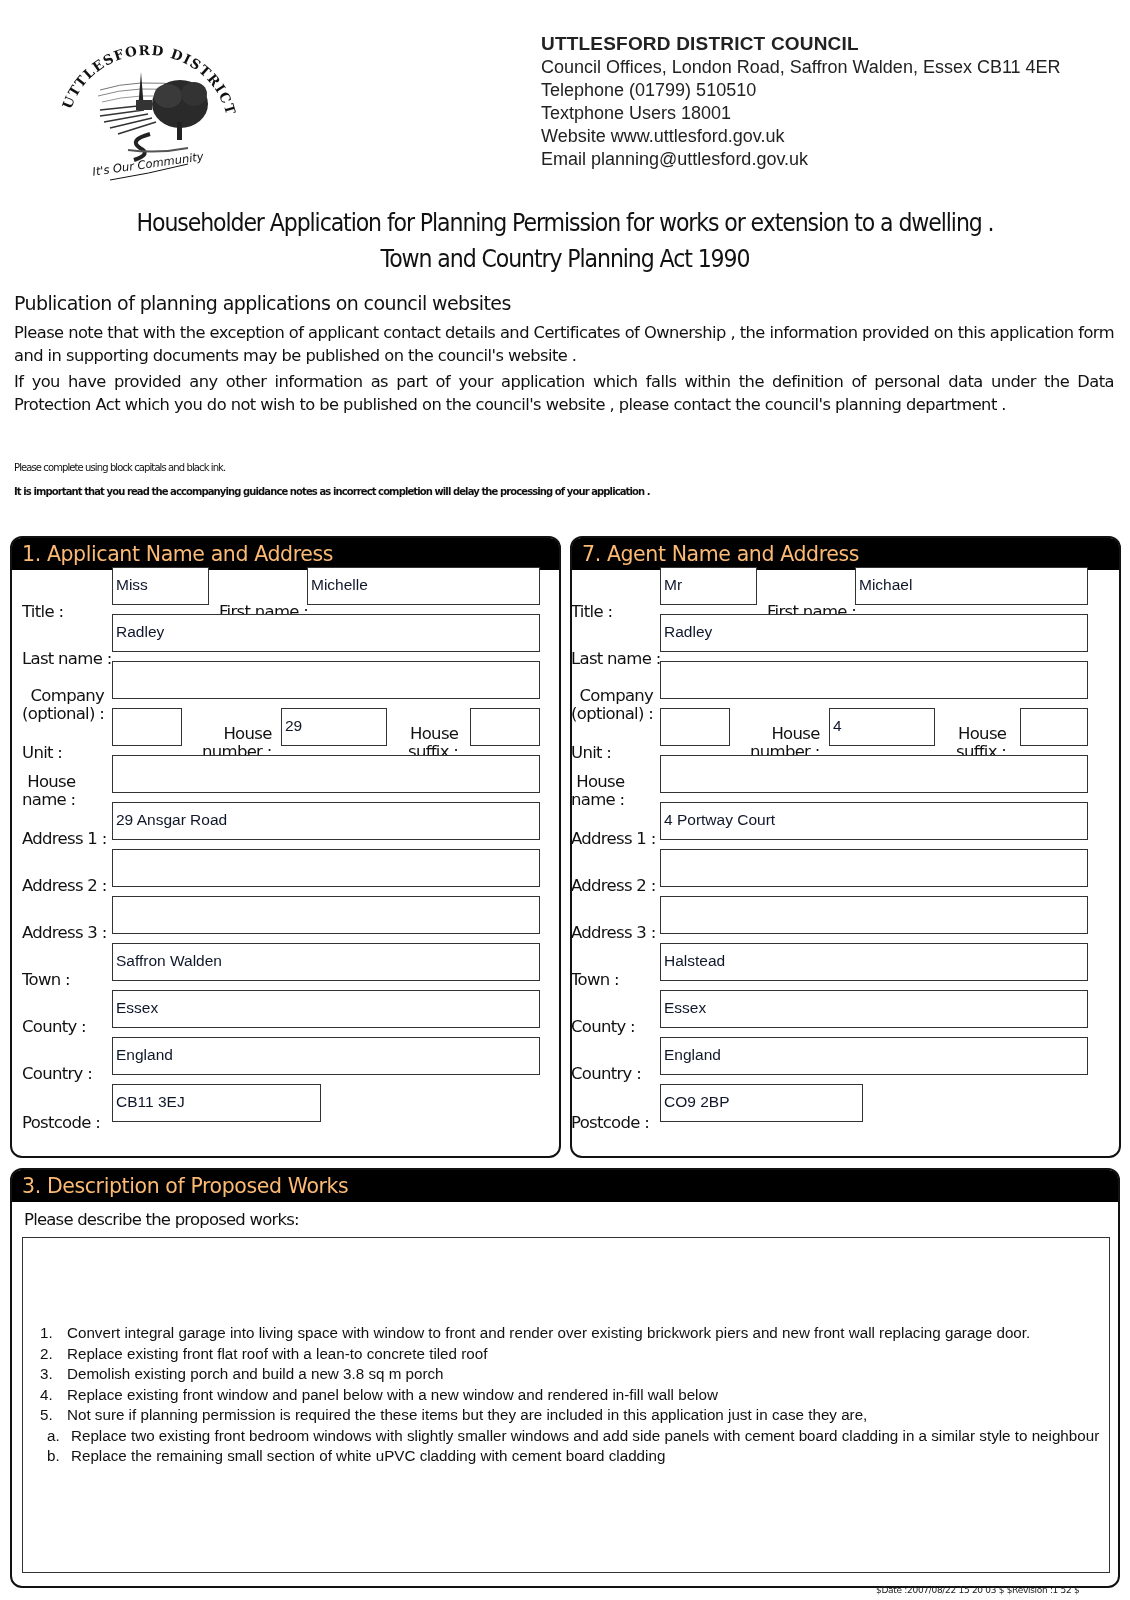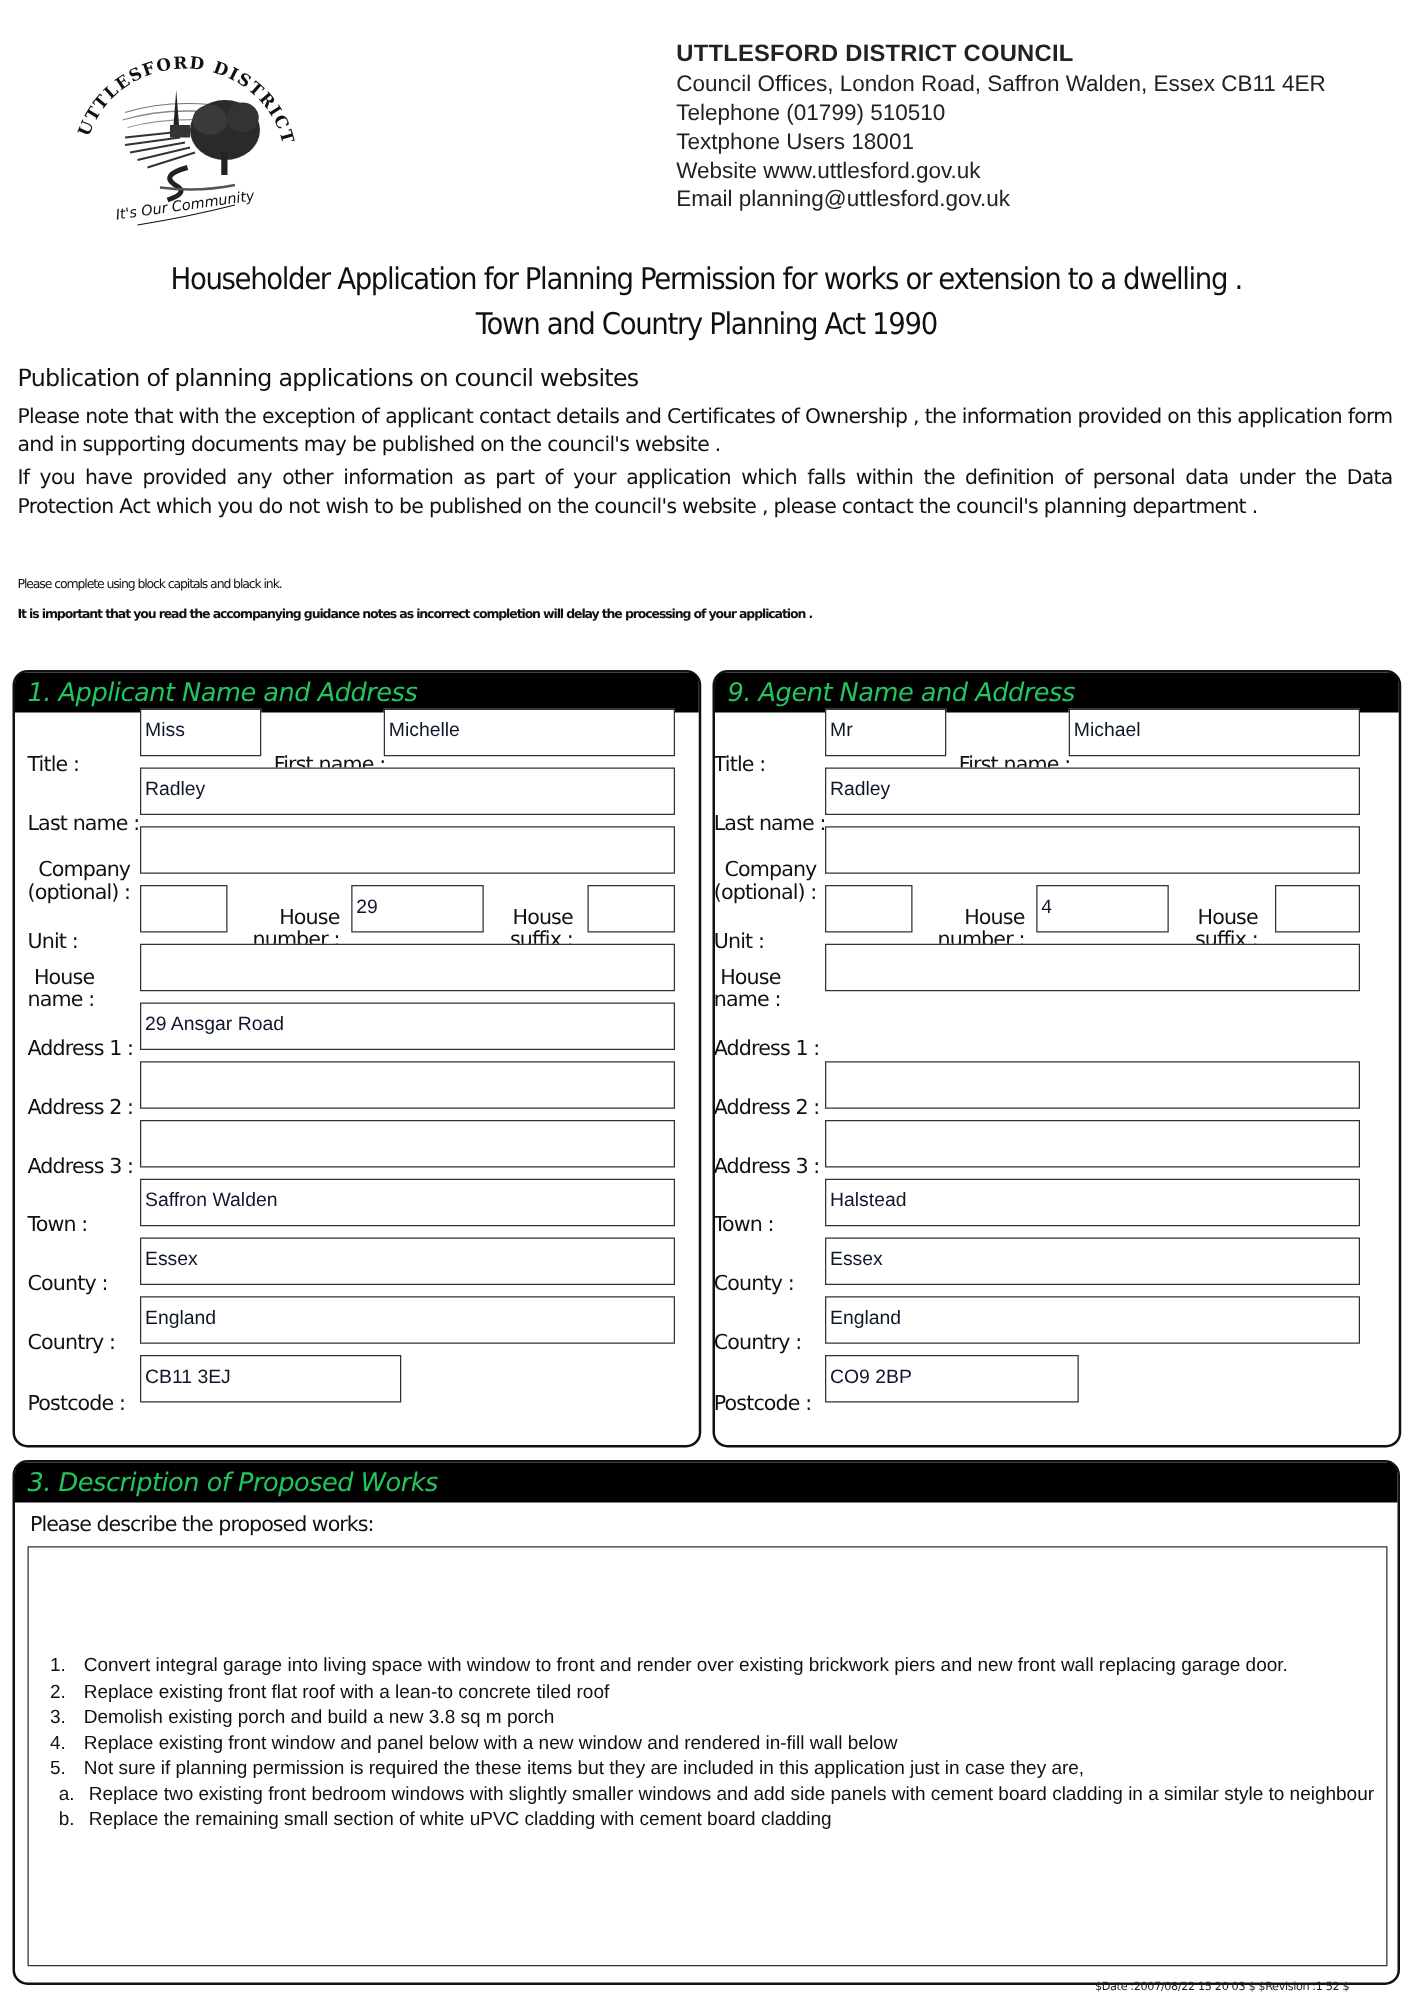--- a/index.html
+++ b/index.html
@@ -19,21 +19,21 @@
   .pub-heading { position: absolute; left: 14px; top: 292px; font-size: 19px; letter-spacing: -0.6px; color: #111; }
   .para { position: absolute; left: 14px; width: 1100px; font-size: 16.3px; line-height: 22.5px; letter-spacing: -0.55px; text-align: justify; color: #111; }
   .para.p1 { top: 322px; }
   .para.p2 { top: 371px; }
   .small { position: absolute; left: 14px; font-size: 10px; letter-spacing: -0.9px; color: #111; }
   .small.s1 { top: 462px; }
   .small.s2 { top: 486px; font-weight: bold; }
 
   
   .panel { position: absolute; border: 2px solid #111; border-radius: 12px; }
-  .panel-head { position: absolute; left: 0; top: 0; right: 0; height: 32px; background: #000; color: #22c55e; border-radius: 9px 9px 0 0; font-size: 20.5px; letter-spacing: -0.4px; padding-left: 10px; line-height: 33px; font-style: italic; }
+  .panel-head { position: absolute; left: 0; top: 0; right: 0; height: 32px; background: #000; color: #fdba74; border-radius: 9px 9px 0 0; font-size: 20.5px; letter-spacing: -0.4px; padding-left: 10px; line-height: 33px; }
   .p-app { left: 10px; top: 536px; width: 551px; height: 622px; }
   .p-agent { left: 570px; top: 536px; width: 551px; height: 622px; }
   .p-desc { left: 10px; top: 1168px; width: 1110px; height: 420px; }
 
   .lbl { position: absolute; font-size: 16.5px; letter-spacing: -0.7px; color: #111; line-height: 19px; margin-top: 16px; }
   .lbl.two { line-height: 18px; text-align: right; }
   .box { position: absolute; border: 1.5px solid #333; height: 38px; font-family: "Liberation Sans", sans-serif; font-size: 15.5px; line-height: 34px; padding-left: 3px; color: #0f172a; background: #fff; }
 
   .desc-label { position: absolute; left: 12px; top: 40px; font-size: 16.5px; letter-spacing: -0.8px; }
   .desc-box { position: absolute; left: 10px; top: 67px; width: 1088px; height: 336px; border: 1.5px solid #333; font-family: "Liberation Sans", sans-serif; font-size: 15.2px; color: #111; }
@@ -140,21 +140,21 @@
   <div class="box" style="left:100px;top:405px;width:428px">Saffron Walden</div>
   <div class="lbl" style="left:10px;top:463px">County :</div>
   <div class="box" style="left:100px;top:452px;width:428px">Essex</div>
   <div class="lbl" style="left:10px;top:510px">Country :</div>
   <div class="box" style="left:100px;top:499px;width:428px">England</div>
   <div class="lbl" style="left:10px;top:559px">Postcode :</div>
   <div class="box" style="left:100px;top:546px;width:209px">CB11 3EJ</div>
 </div>
 
 <div class="panel p-agent">
-  <div class="panel-head">9. Agent Name and Address</div>
+  <div class="panel-head">7. Agent Name and Address</div>
 
   <div class="lbl" style="left:-1px;top:48px">Title :</div>
   <div class="box" style="left:88px;top:29px;width:97px">Mr</div>
   <div class="lbl" style="left:195px;top:48px">First name :</div>
   <div class="box" style="left:283px;top:29px;width:233px">Michael</div>
 
   <div class="lbl" style="left:-1px;top:95px">Last name :</div>
   <div class="box" style="left:88px;top:76px;width:428px">Radley</div>
 
   <div class="lbl two" style="left:-1px;top:133px">
@@ -176,20 +176,21 @@
   </div>
   <div class="box" style="left:448px;top:170px;width:68px"></div>
 
   <div class="lbl two" style="left:-1px;top:219px">
     <div>House</div>
     <div>name :</div>
   </div>
   <div class="box" style="left:88px;top:217px;width:428px"></div>
 
   <div class="lbl" style="left:-1px;top:275px">Address 1 :</div>
+  <div class="box" style="left:88px;top:264px;width:428px">4 Portway Court</div>
   <div class="lbl" style="left:-1px;top:322px">Address 2 :</div>
   <div class="box" style="left:88px;top:311px;width:428px"></div>
   <div class="lbl" style="left:-1px;top:369px">Address 3 :</div>
   <div class="box" style="left:88px;top:358px;width:428px"></div>
   <div class="lbl" style="left:-1px;top:416px">Town :</div>
   <div class="box" style="left:88px;top:405px;width:428px">Halstead</div>
   <div class="lbl" style="left:-1px;top:463px">County :</div>
   <div class="box" style="left:88px;top:452px;width:428px">Essex</div>
   <div class="lbl" style="left:-1px;top:510px">Country :</div>
   <div class="box" style="left:88px;top:499px;width:428px">England</div>

